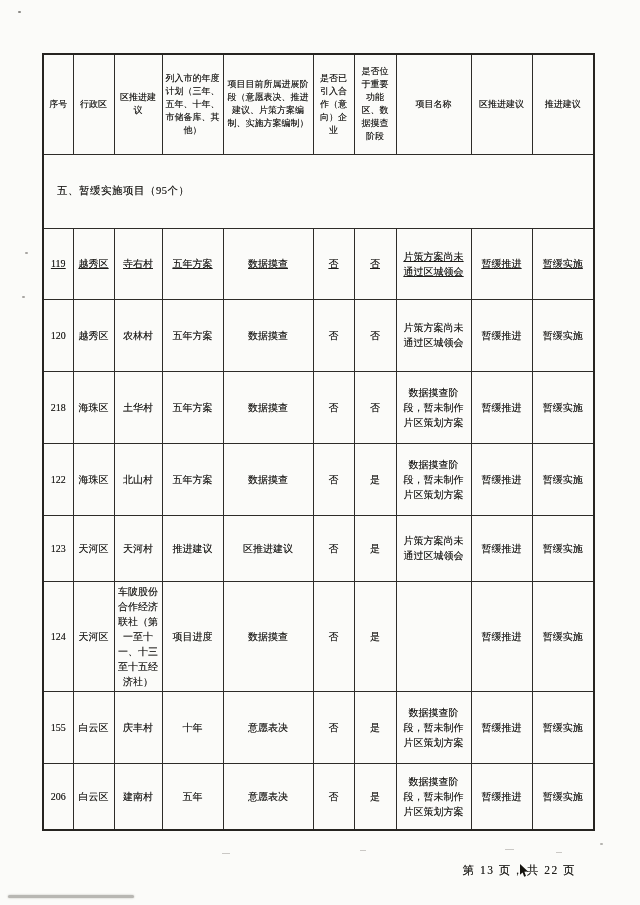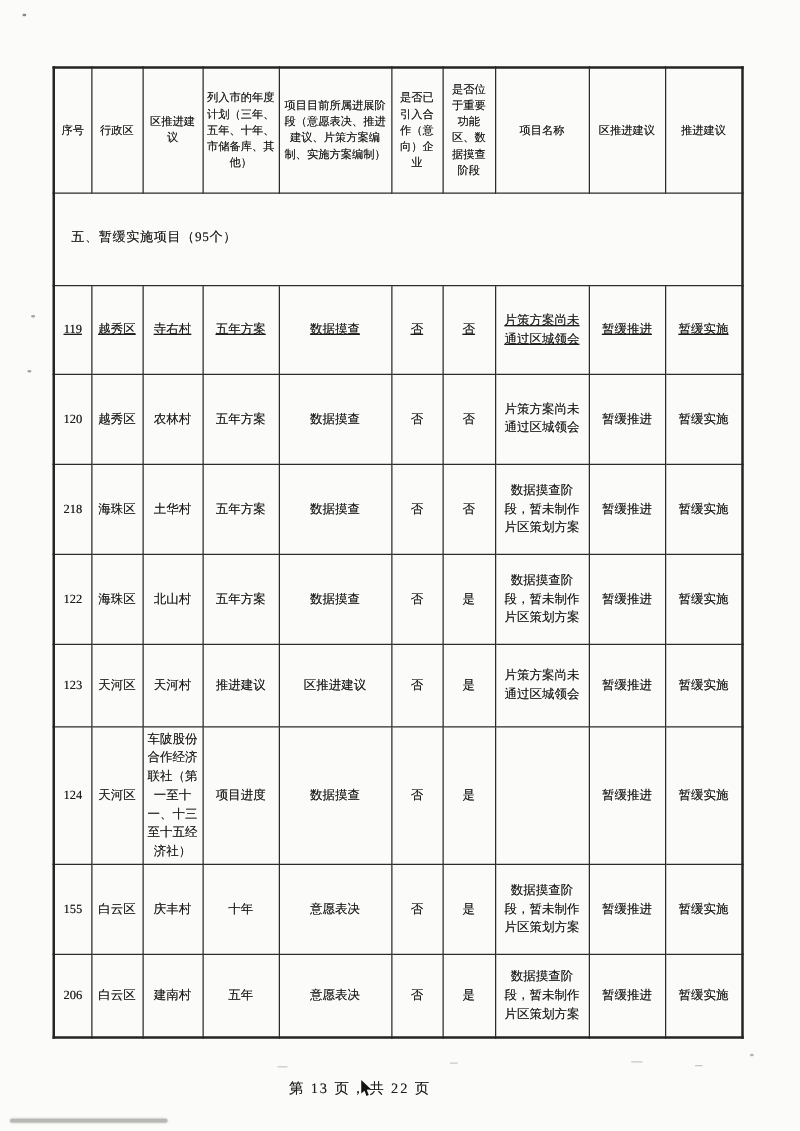--- a/index.html
+++ b/index.html
@@ -46,21 +46,21 @@
   tr.data-row.row-5{height:78px;}
   tr.data-row.row-6{height:72px;}
   tr.data-row.row-7{height:67px;}
   
   col.c0{width:30px;} col.c1{width:41px;} col.c2{width:48px;}
   col.c3{width:61px;} col.c4{width:90px;} col.c5{width:41px;}
   col.c6{width:42px;} col.c7{width:75px;} col.c8{width:61px;}
   col.c9{width:62px;}
   .footer{
     position:absolute;left:0;top:861px;width:576px;
-    text-align:center;
+    text-align:right;
     font-size:11.5px;
     letter-spacing:1.5px;
     color:#201f1c;
     text-shadow:0 0 .4px rgba(20,18,15,.6);
   }
   .footer .cursor{
     display:inline-block;
     margin:0 -3px 0 -6px;
     transform:translateY(3px);
   }

